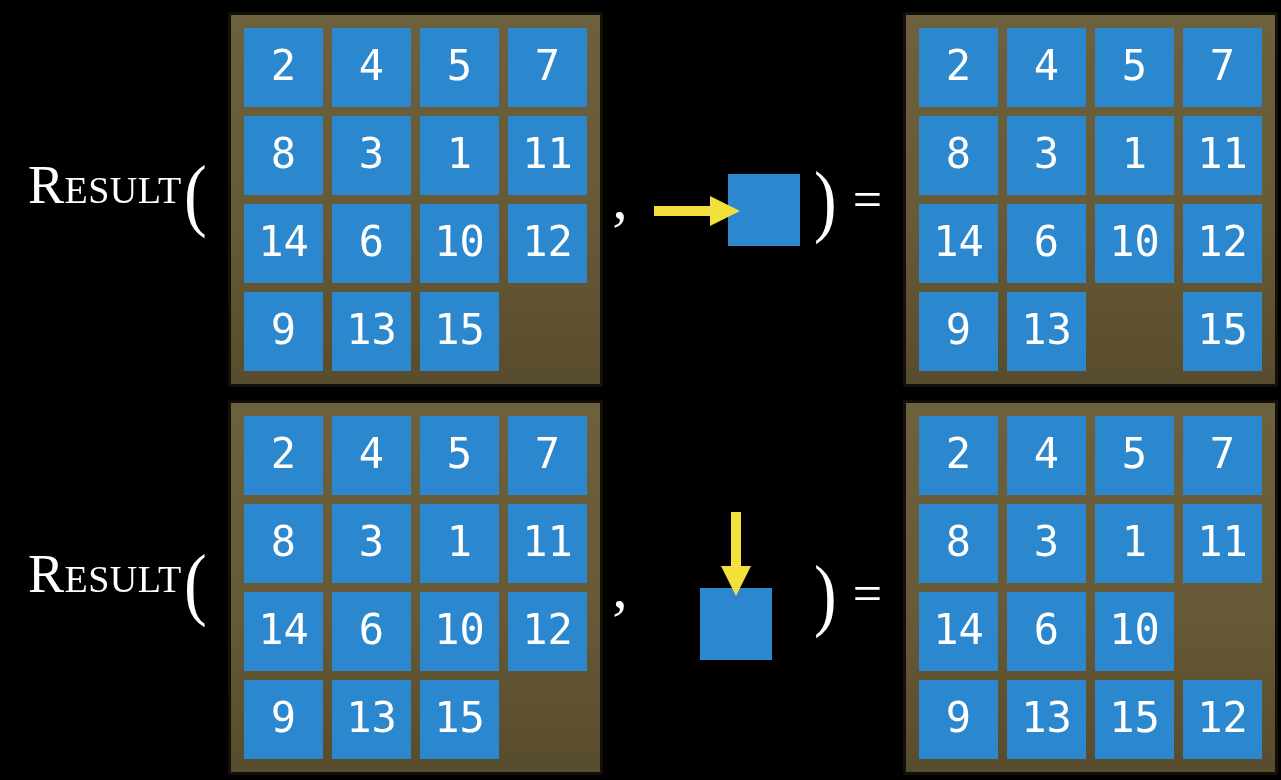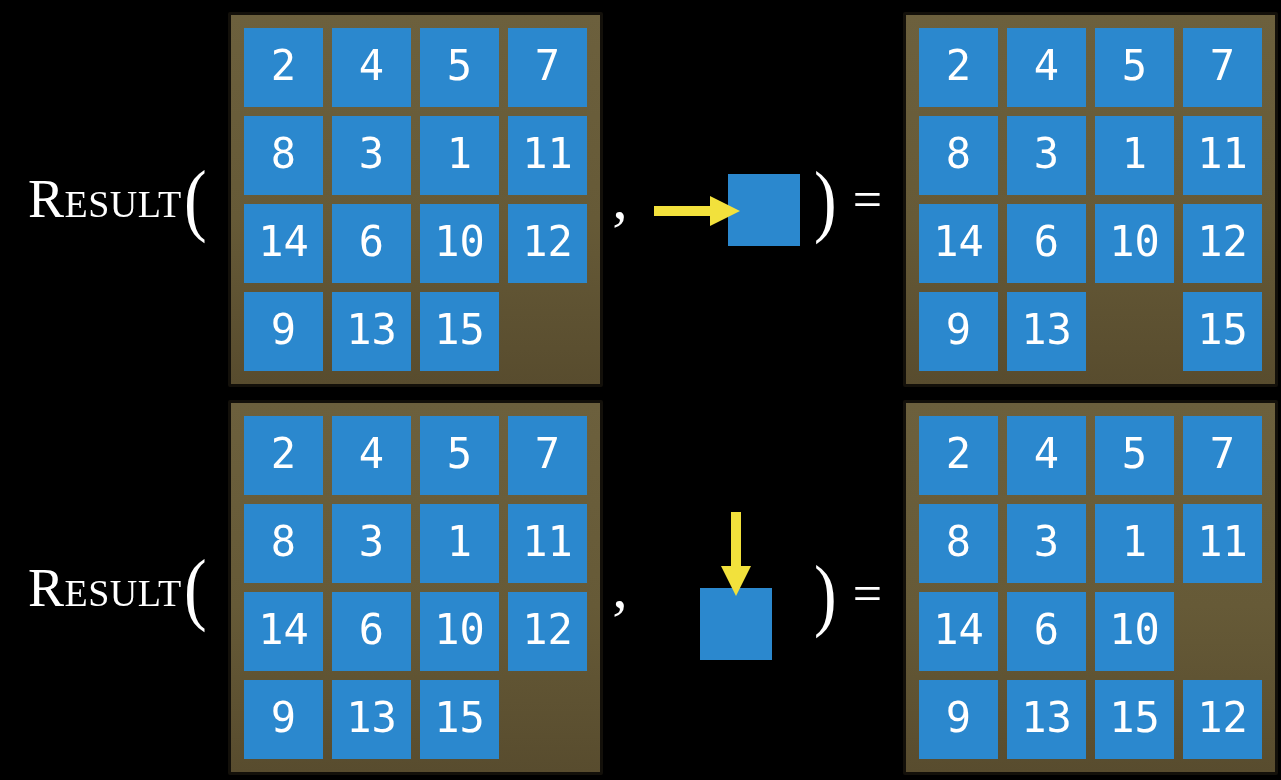--- a/index.html
+++ b/index.html
@@ -25,21 +25,21 @@
     gap:9px;
   }
   .tile{
     background:var(--tile-blue);color:#fff;
     display:flex;align-items:center;justify-content:center;
     font-family:"DejaVu Sans Mono", monospace;font-size:42px;
     line-height:1;padding-bottom:4px;box-sizing:border-box;
   }
   .tile.empty{background:transparent;}
   .result-label{
-    position:absolute;display:flex;align-items:center;height:90px;
+    position:absolute;display:flex;align-items:flex-start;height:90px;
   }
   .fn-name{
     font-variant:small-caps;font-size:54px;letter-spacing:0.5px;
   }
   .big-paren{
     font-size:80px;font-weight:400;line-height:1;
     transform:scaleX(0.85);display:inline-block;
   }
   .comma{
     position:absolute;font-size:62px;line-height:1;width:24px;text-align:center;

